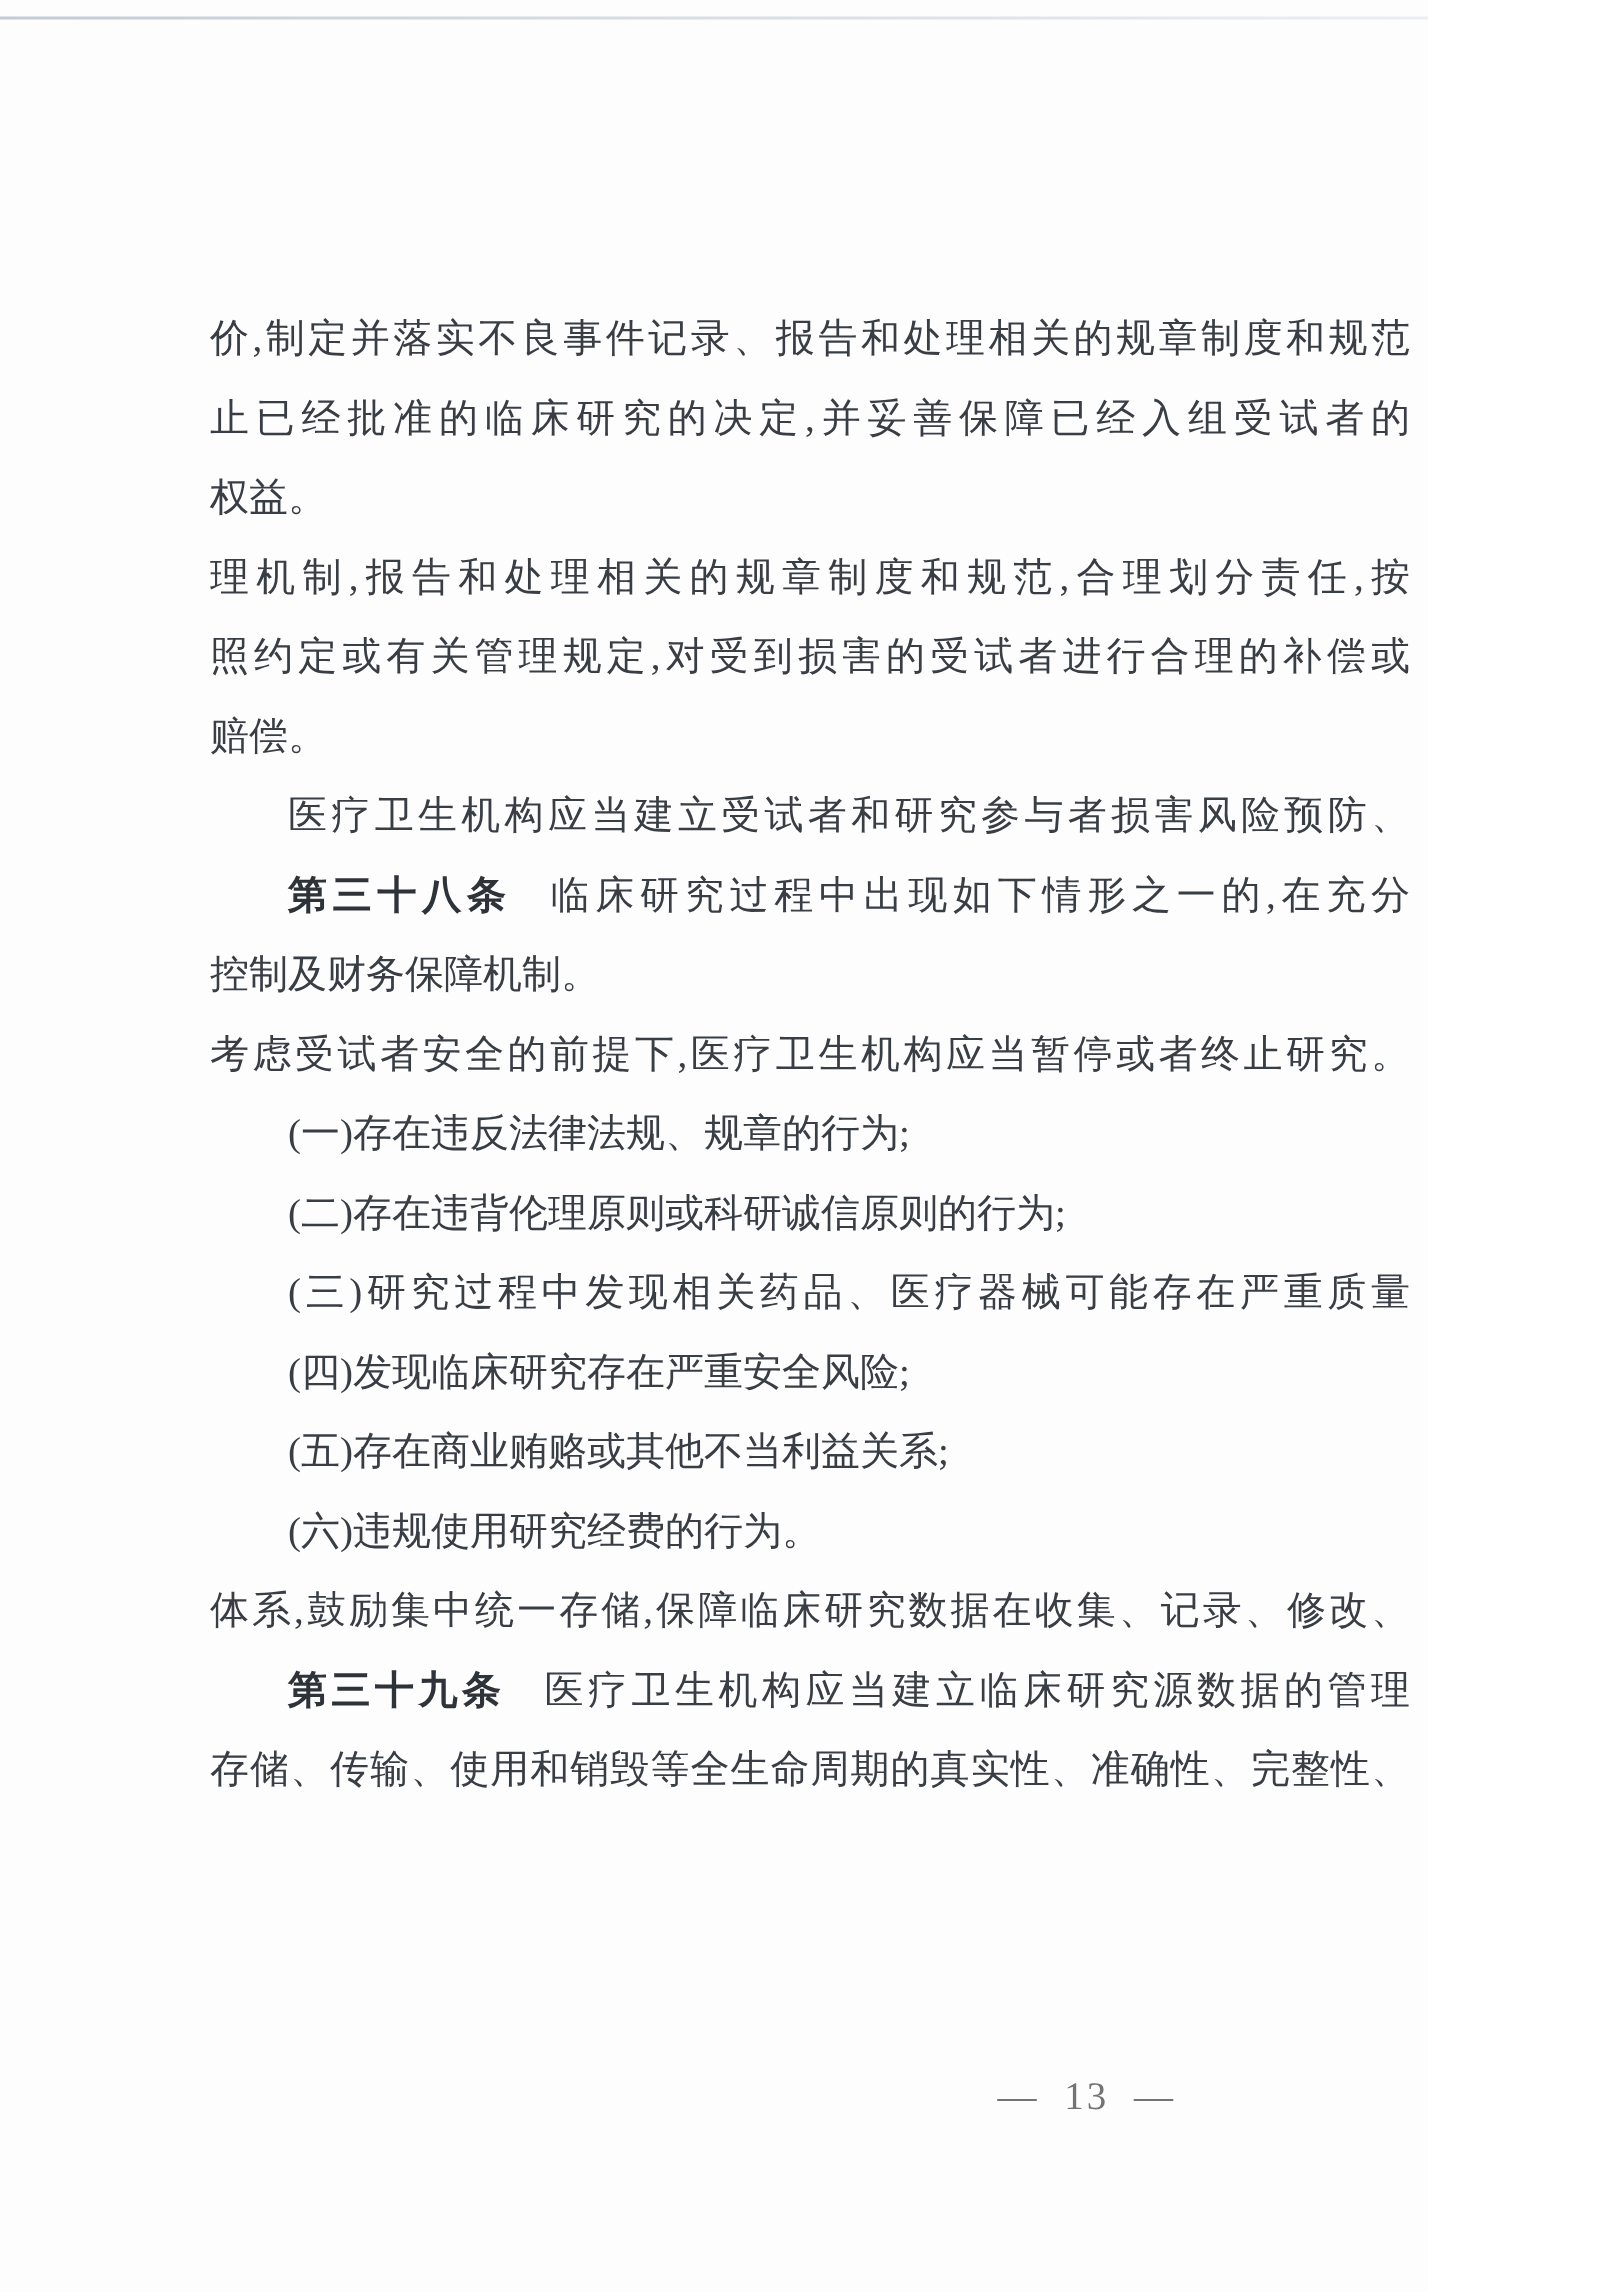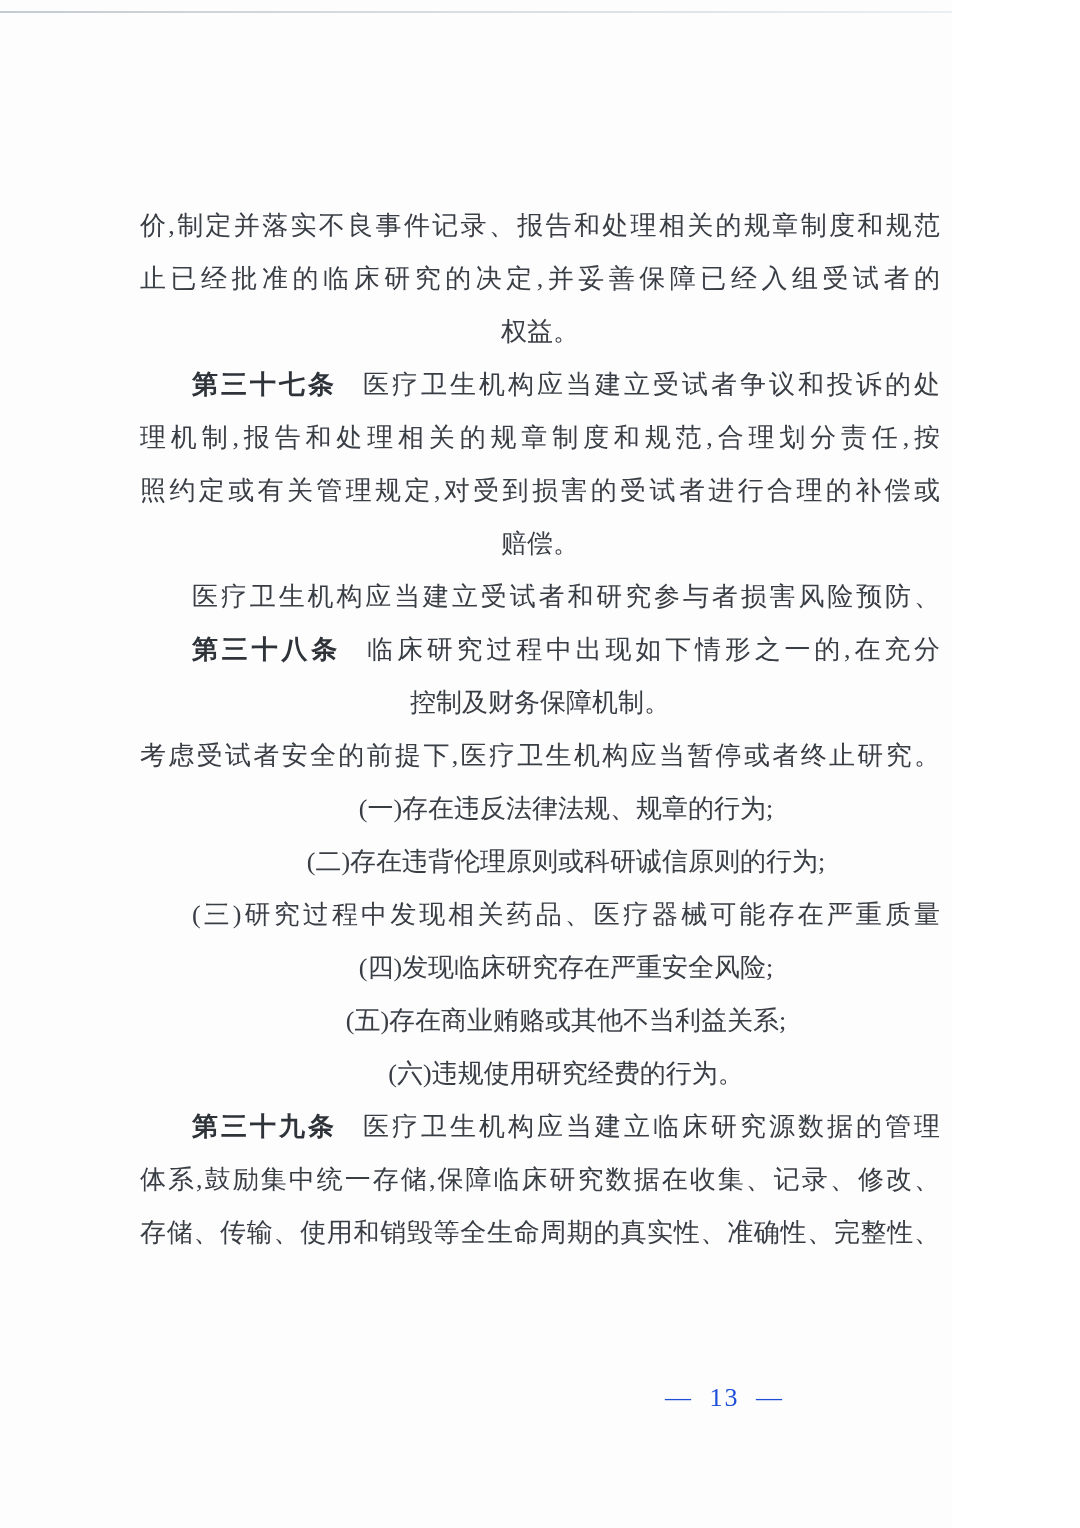--- a/index.html
+++ b/index.html
@@ -41,21 +41,21 @@
     top: 199px;
     width: 800px;
     font-family: "Liberation Serif", "DejaVu Serif", serif;
     font-size: 26px;
     line-height: 53px;
     color: #393e45;
     text-justify: inter-character;
   }
   .ln {
     height: 53px;
-    text-align: center;
+    text-align: left;
     white-space: normal;
   }
   .ln.just {
     text-align: justify;
     text-align-last: justify;
   }
   .ln.ind {
     padding-left: 52px;
   }
   .lead {
@@ -63,65 +63,62 @@
     font-weight: 700;
     color: #2e3339;
     margin-right: 26px;
   }
   .footer-pageno {
     position: absolute;
     top: 1383px;
     right: 168px;
     font-family: "Liberation Serif", "DejaVu Serif", serif;
     font-size: 26px;
-    color: #1d4ed8;
+    color: #737373;
     letter-spacing: 2px;
     word-spacing: 8px;
   }
 </style>
 </head>
 <body>
 
 <div class="page">
 
   <div class="top-edge"></div>
   <div class="right-strip"></div>
   <div class="right-edge"></div>
 
   <div class="content">
 
     <div class="ln just">价,制定并落实不良事件记录、报告和处理相关的规章制度和规范</div>
     <div class="ln just">止已经批准的临床研究的决定,并妥善保障已经入组受试者的</div>
     <div class="ln">权益。</div>
 
-    <div class="ln just ind">
-      <span class="lead">第三十七条</span><span>医疗卫生机构应当建立受试者争议和投诉的处</span>
-    </div>
     <div class="ln just">理机制,报告和处理相关的规章制度和规范,合理划分责任,按</div>
     <div class="ln just">照约定或有关管理规定,对受到损害的受试者进行合理的补偿或</div>
     <div class="ln">赔偿。</div>
 
     <div class="ln just ind">医疗卫生机构应当建立受试者和研究参与者损害风险预防、</div>
     <div class="ln just ind">
       <span class="lead">第三十八条</span><span>临床研究过程中出现如下情形之一的,在充分</span>
     </div>
 
     <div class="ln">控制及财务保障机制。</div>
     <div class="ln just">考虑受试者安全的前提下,医疗卫生机构应当暂停或者终止研究。</div>
 
     <div class="ln ind">(一)存在违反法律法规、规章的行为;</div>
     <div class="ln ind">(二)存在违背伦理原则或科研诚信原则的行为;</div>
     <div class="ln just ind">(三)研究过程中发现相关药品、医疗器械可能存在严重质量</div>
     <div class="ln ind">(四)发现临床研究存在严重安全风险;</div>
     <div class="ln ind">(五)存在商业贿赂或其他不当利益关系;</div>
     <div class="ln ind">(六)违规使用研究经费的行为。</div>
 
+    <div class="ln just">体系,鼓励集中统一存储,保障临床研究数据在收集、记录、修改、</div>
     <div class="ln just ind">
       <span class="lead">第三十九条</span><span>医疗卫生机构应当建立临床研究源数据的管理</span>
     </div>
-    <div class="ln just">体系,鼓励集中统一存储,保障临床研究数据在收集、记录、修改、</div>
     <div class="ln just">存储、传输、使用和销毁等全生命周期的真实性、准确性、完整性、</div>
 
   </div>
 
   <div class="footer-pageno">— 13 —</div>
 
 </div>
 
 </body></html>

